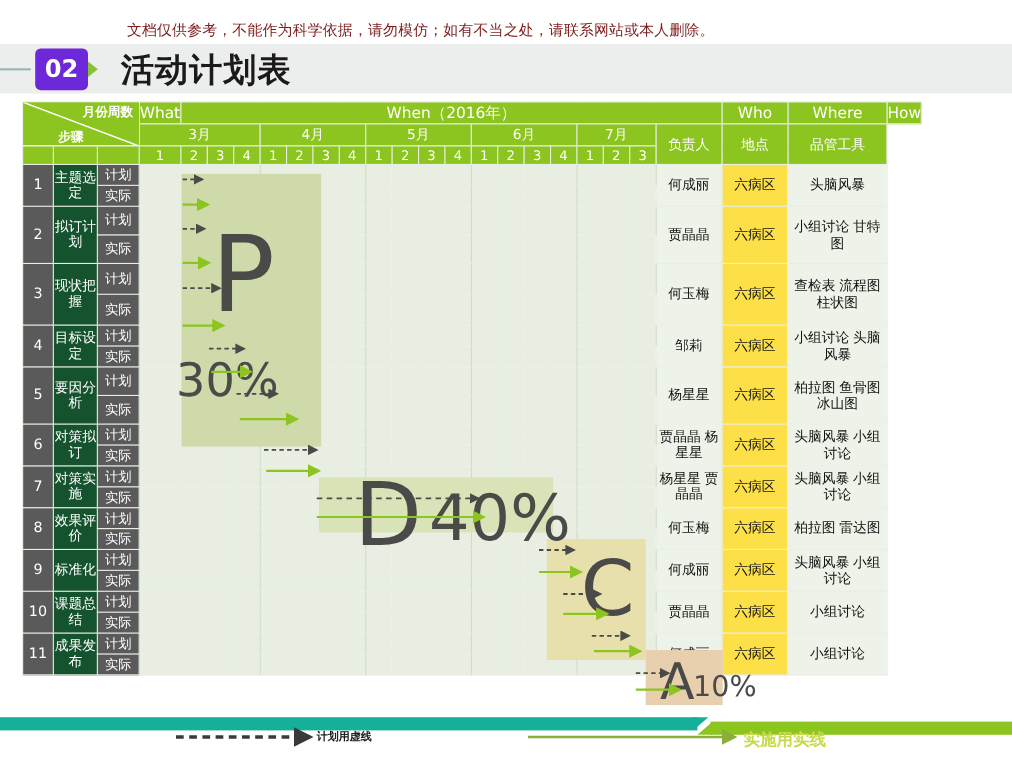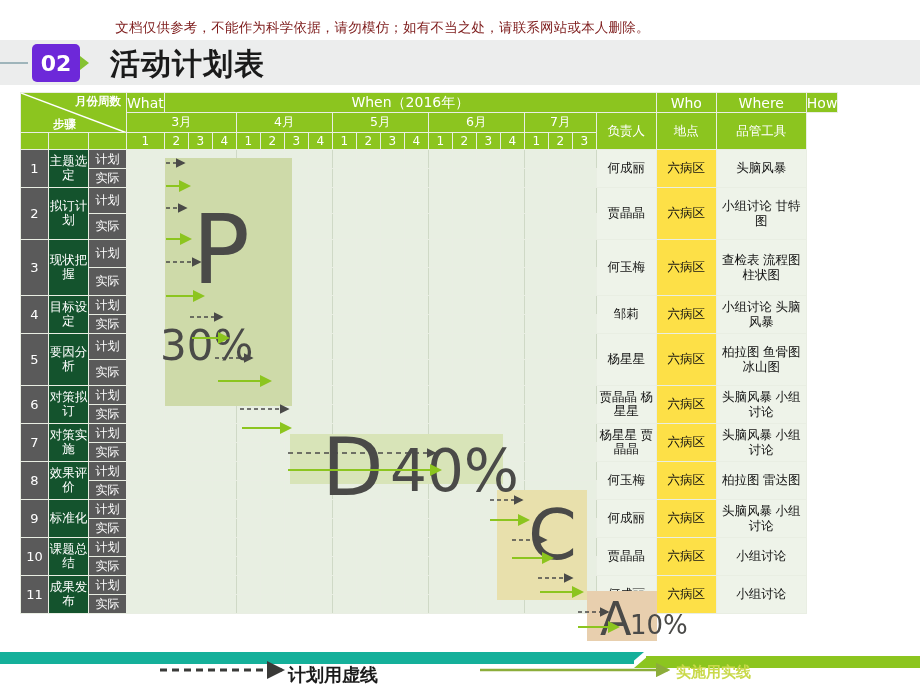--- a/index.html
+++ b/index.html
@@ -142,21 +142,21 @@
     background: #8cc51f;
   }
   .foot-green-tip {
     position: absolute; left: 634px; top: 656px;
     width: 0; height: 0;
     border-bottom: 12px solid #8cc51f;
     border-left: 14px solid transparent;
   }
   .legend-dash-label {
     position: absolute; left: 288px; top: 663px;
-    font-size: 18px; font-weight: bold; color: #1b1b1b;
+    font-size: 10px; font-weight: bold; color: #1b1b1b;
     font-family: "DejaVu Sans", sans-serif;
   }
   .legend-solid-label {
     position: absolute; left: 676px; top: 663px;
     font-size: 15px; font-weight: bold; color: #c9d94a;
     font-family: "DejaVu Sans", sans-serif;
   }
 </style>
 </head>
 <body>

